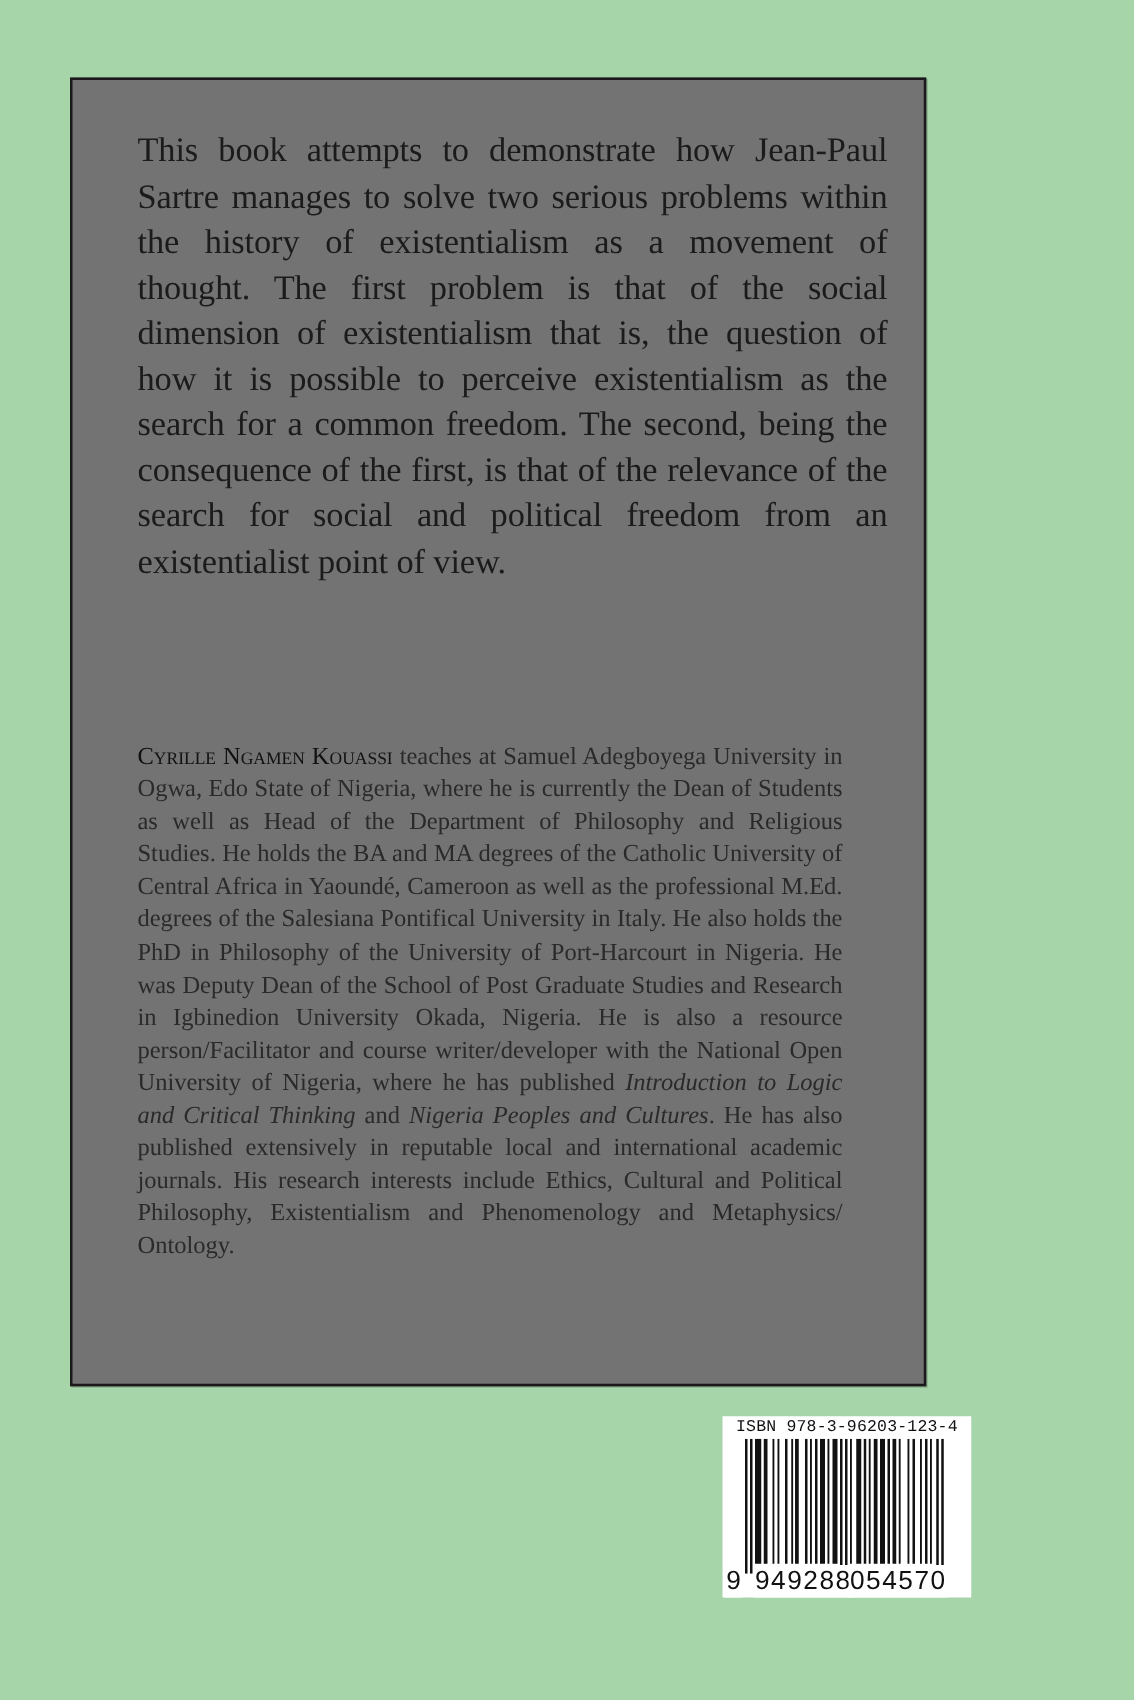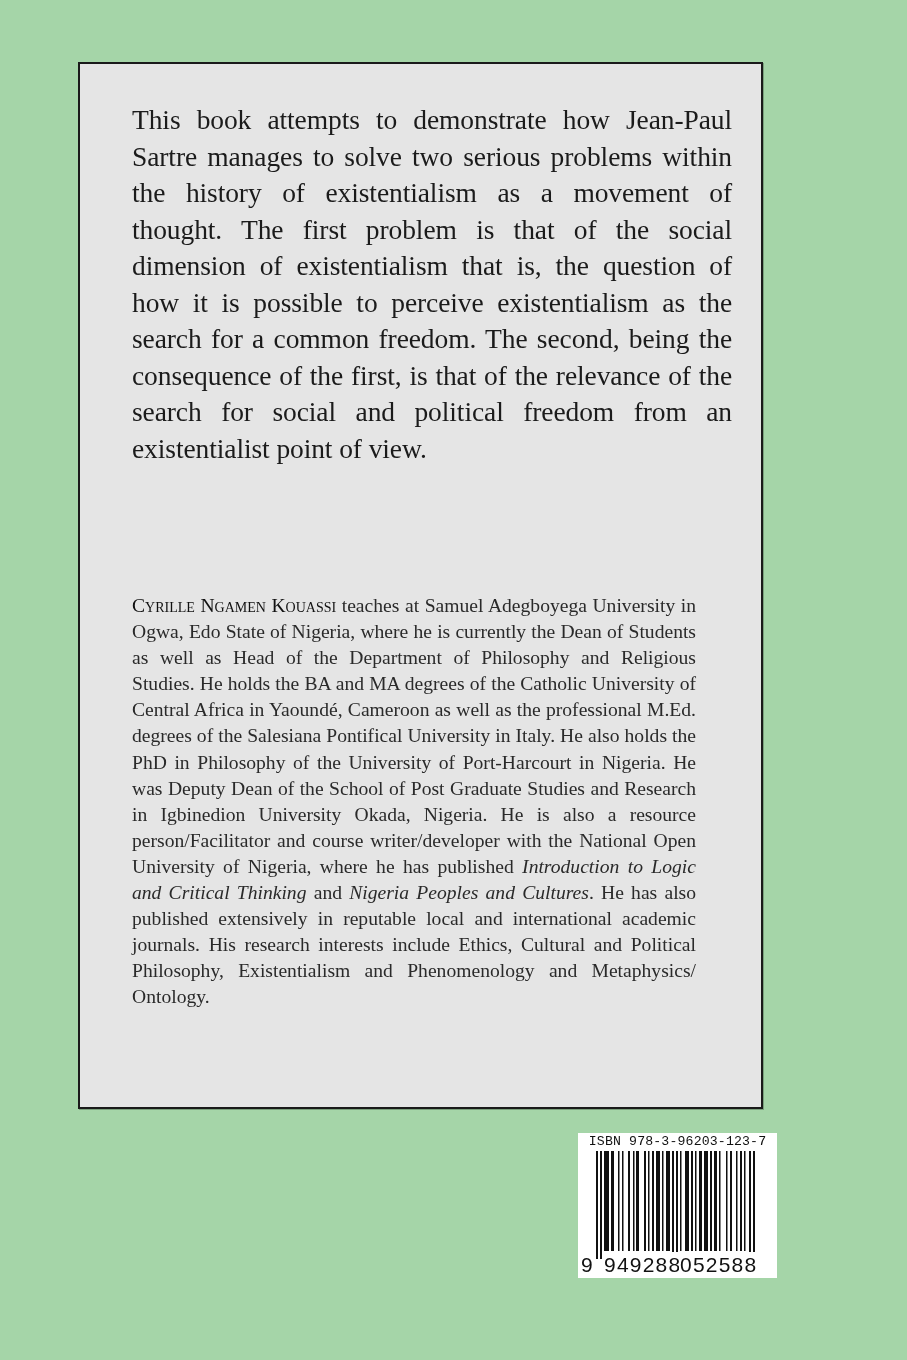--- a/index.html
+++ b/index.html
@@ -6,23 +6,23 @@
     body {
       width: 907px; height: 1360px;
       background: #a5d5a8;
       position: relative;
       overflow: hidden;
       font-family: "Liberation Serif", "DejaVu Serif", serif;
       color: #1b1b1b;
     }
     .card {
       position: absolute;
-      left: 78px; top: 62px;
+      left: 56px; top: 62px;
       width: 681px; height: 1043px;
-      background: #e5e5e5;
+      background: #737373;
       border: 2px solid #1a1a1a;
       box-shadow: 1px 1px 0 #7aa07c;
     }
     .blurb {
       position: absolute;
       left: 52px; top: 38px;
       width: 600px;
       font-size: 27.5px;
       line-height: 36.5px;
       text-align: justify;
@@ -80,21 +80,21 @@
 </head>
 <body>
 
 <div class="card">
   <p class="blurb">This book attempts to demonstrate how Jean-Paul Sartre manages to solve two serious problems within the history of existentialism as a movement of thought. The first problem is that of the social dimension of existentialism that is, the question of how it is possible to perceive existentialism as the search for a common freedom. The second, being the consequence of the first, is that of the relevance of the search for social and political freedom from an existentialist point of view.</p>
 
   <p class="bio"><span class="author">Cyrille Ngamen Kouassi</span><span> teaches at Samuel Adegboyega University in Ogwa, Edo State of Nigeria, where he is currently the Dean of Students as well as Head of the Department of Philosophy and Religious Studies. He holds the BA and MA degrees of the Catholic University of Central Africa in Yaoundé, Cameroon as well as the professional M.Ed. degrees of the Salesiana Pontifical University in Italy. He also holds the PhD in Philosophy of the University of Port-Harcourt in Nigeria. He was Deputy Dean of the School of Post Graduate Studies and Research in Igbinedion University Okada, Nigeria. He is also a resource person/Facilitator and course writer/developer with the National Open University of Nigeria, where he has published </span><em>Introduction to Logic and Critical Thinking</em><span> and </span><em>Nigeria Peoples and Cultures</em><span>.  He has also published extensively in reputable local and international academic journals. His research interests include Ethics, Cultural and Political Philosophy, Existentialism and Phenomenology and Metaphysics/ Ontology.</span></p>
 </div>
 
 <div class="barcode">
-  <div class="isbn-text">ISBN 978-3-96203-123-7</div>
+  <div class="isbn-text">ISBN 978-3-96203-123-4</div>
   <svg class="bars" viewBox="0 0 199 108" preserveAspectRatio="none">
     <g fill="#111">
 
       <rect x="18" y="0" width="2" height="108"></rect>
       <rect x="22" y="0" width="2" height="108"></rect>
 
       <rect x="26" y="0" width="5" height="100"></rect>
       <rect x="33" y="0" width="3" height="100"></rect>
       <rect x="40" y="0" width="1.5" height="100"></rect>
       <rect x="44" y="0" width="1.5" height="100"></rect>
@@ -126,15 +126,15 @@
       <rect x="162" y="0" width="2" height="100"></rect>
       <rect x="166" y="0" width="1.5" height="100"></rect>
 
       <rect x="171" y="0" width="2" height="108"></rect>
       <rect x="175" y="0" width="2" height="108"></rect>
     </g>
   </svg>
   <div class="ean-digits">
     <span style="left:2px">9</span>
     <span style="left:25px;letter-spacing:1.2px">949288</span>
-    <span style="left:101px;letter-spacing:1.2px">052588</span>
+    <span style="left:101px;letter-spacing:1.2px">054570</span>
   </div>
 </div>
 
 </body></html>

